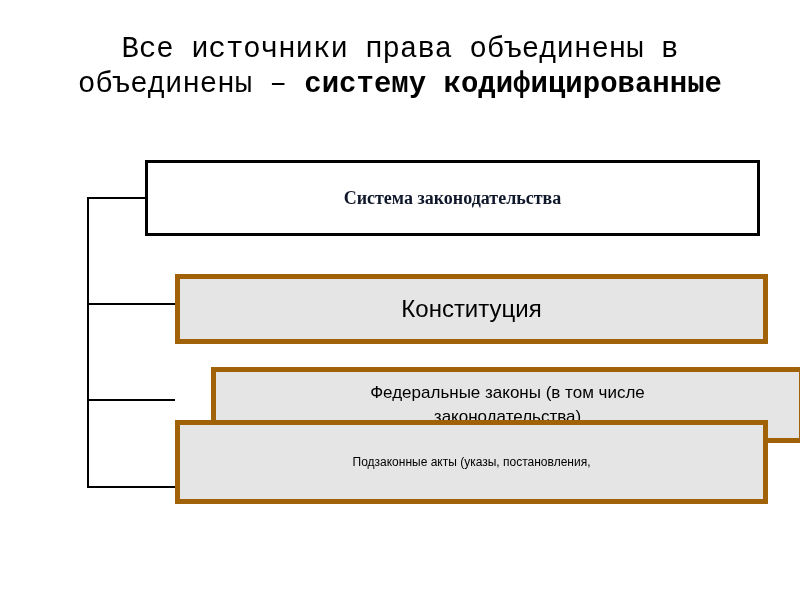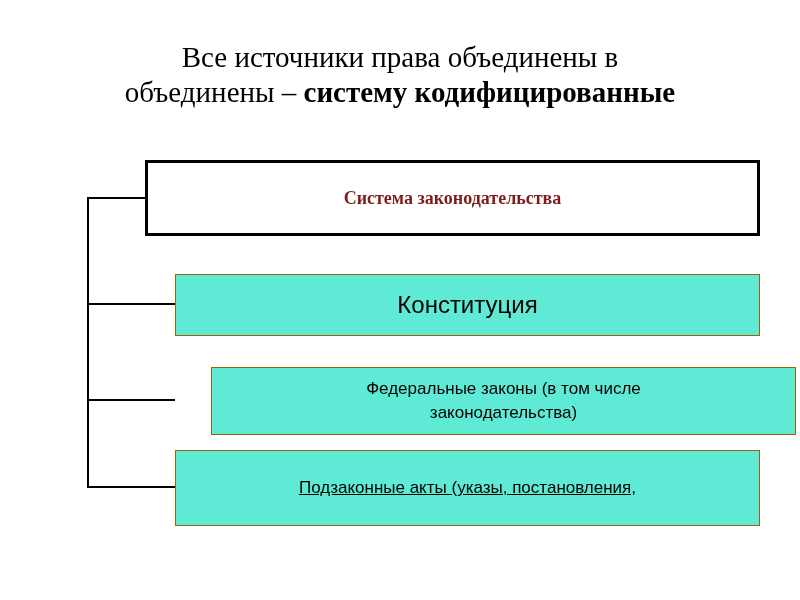--- a/index.html
+++ b/index.html
@@ -11,82 +11,81 @@
     position: relative;
     width: 800px;
     height: 600px;
     background: #ffffff;
     overflow: hidden;
     font-family: "Liberation Sans", sans-serif;
     color: #000000;
   }
   .title {
     position: absolute;
-    top: 40px;
+    top: 33px;
     left: 0;
     width: 100%;
     margin: 0;
     text-align: center;
     font-size: 29px;
     font-weight: normal;
     line-height: 1.2;
-    font-family: Liberation Serif, serif;
+    font-family: Liberation Mono, monospace;
   }
   .title .bold {
     font-weight: bold;
   }
   .box-header {
     position: absolute;
     left: 145px;
     top: 160px;
     width: 609px;
     height: 70px;
     border: 3px solid #000000;
     background: #ffffff;
     display: flex;
     align-items: center;
     justify-content: center;
   }
   .box-header .header-label {
     font-family: "Liberation Serif", serif;
     font-weight: bold;
     font-size: 18px;
-    color: #7f1d1d;
+    color: #0f172a;
     text-align: center;
   }
   .box {
     position: absolute;
     left: 175px;
     width: 583px;
-    border: 1px solid #a16207;
-    background: #5eead4;
+    border: 5px solid #a16207;
+    background: #e5e5e5;
     display: flex;
     flex-direction: column;
     align-items: center;
     justify-content: center;
     text-align: center;
   }
   .box-konstituciya {
     top: 274px;
     height: 60px;
     font-size: 24px;
   }
   .box-fed {
     top: 367px;
     height: 66px;
     font-size: 17px;
     line-height: 24px;
     margin-left: 36px;
   }
   .box-pod {
-    top: 450px;
+    top: 420px;
     height: 74px;
-    font-size: 17px;
+    font-size: 12px;
     line-height: 24px;
-    text-decoration: underline;
   }
   .line {
     position: absolute;
     background: #000000;
   }
   .v-line {
     left: 87px;
     top: 197px;
     width: 2px;
     height: 291px;

